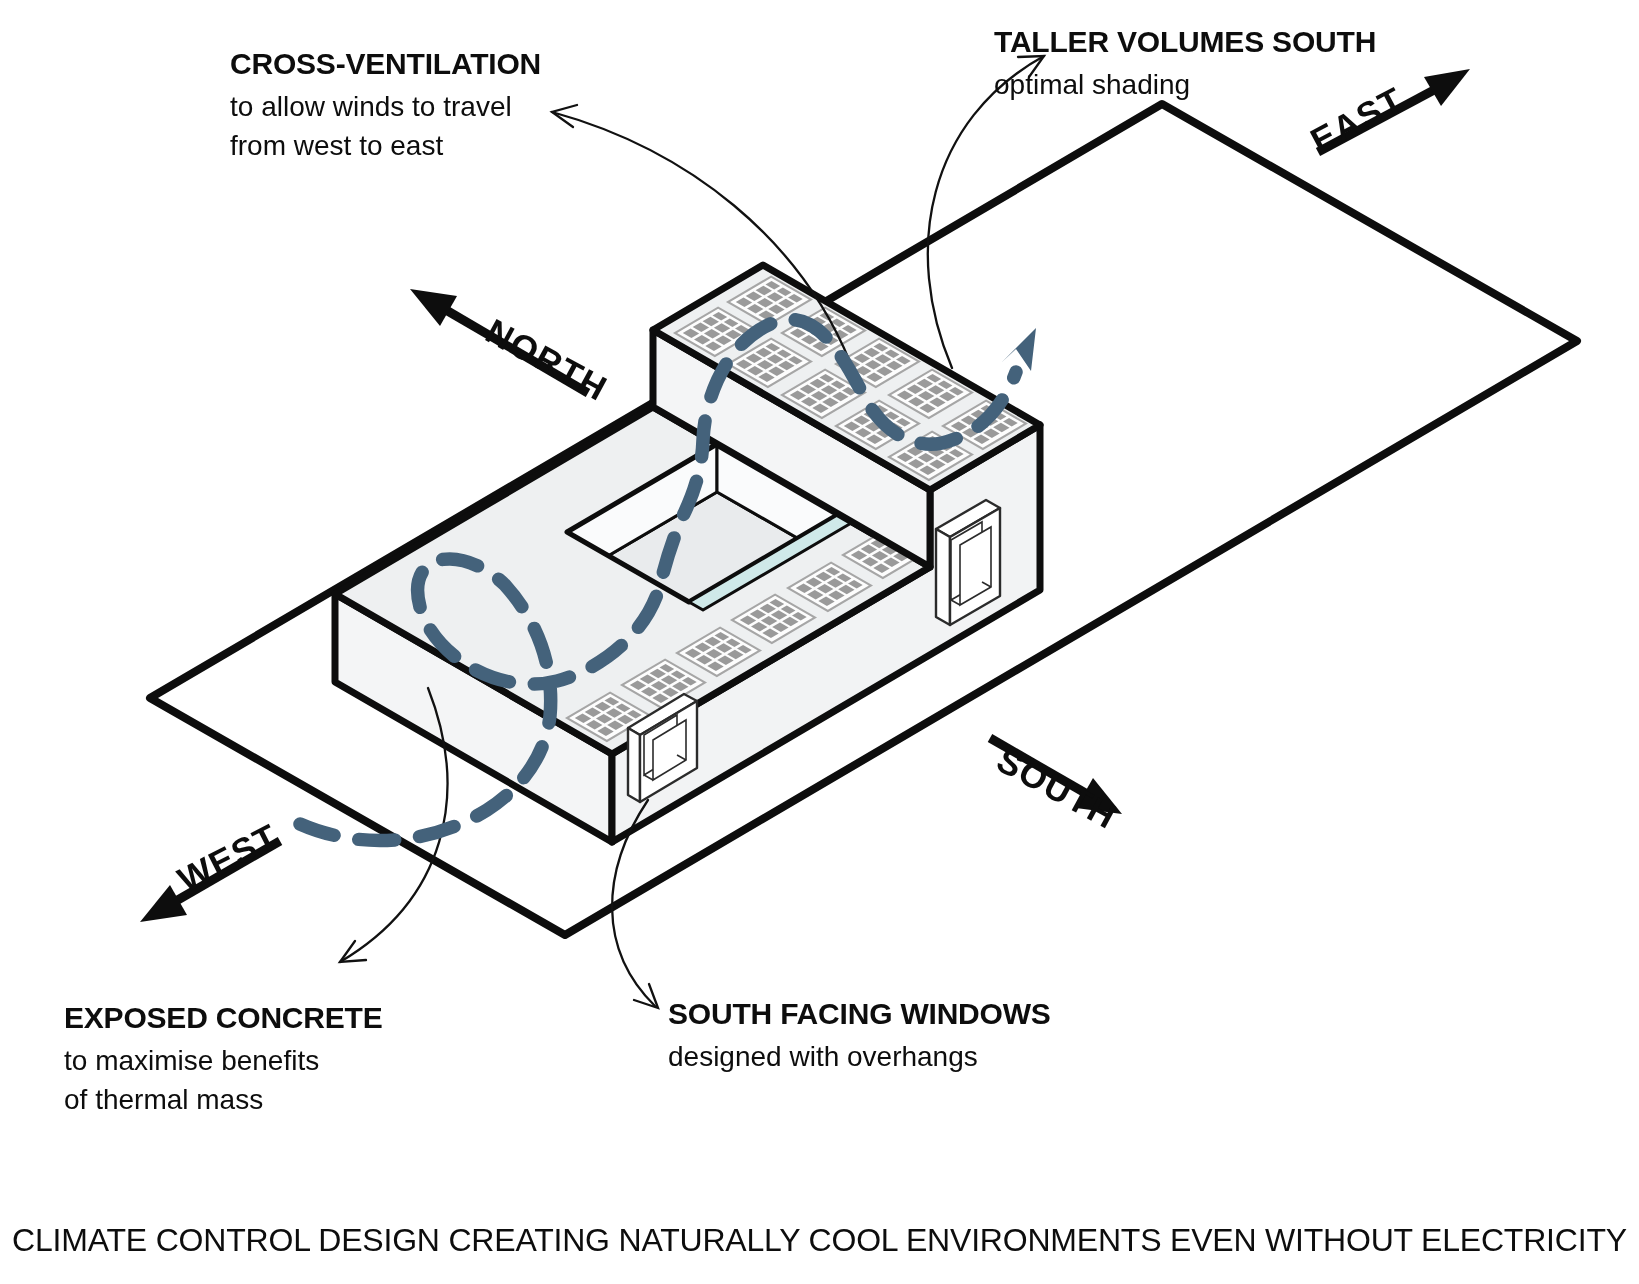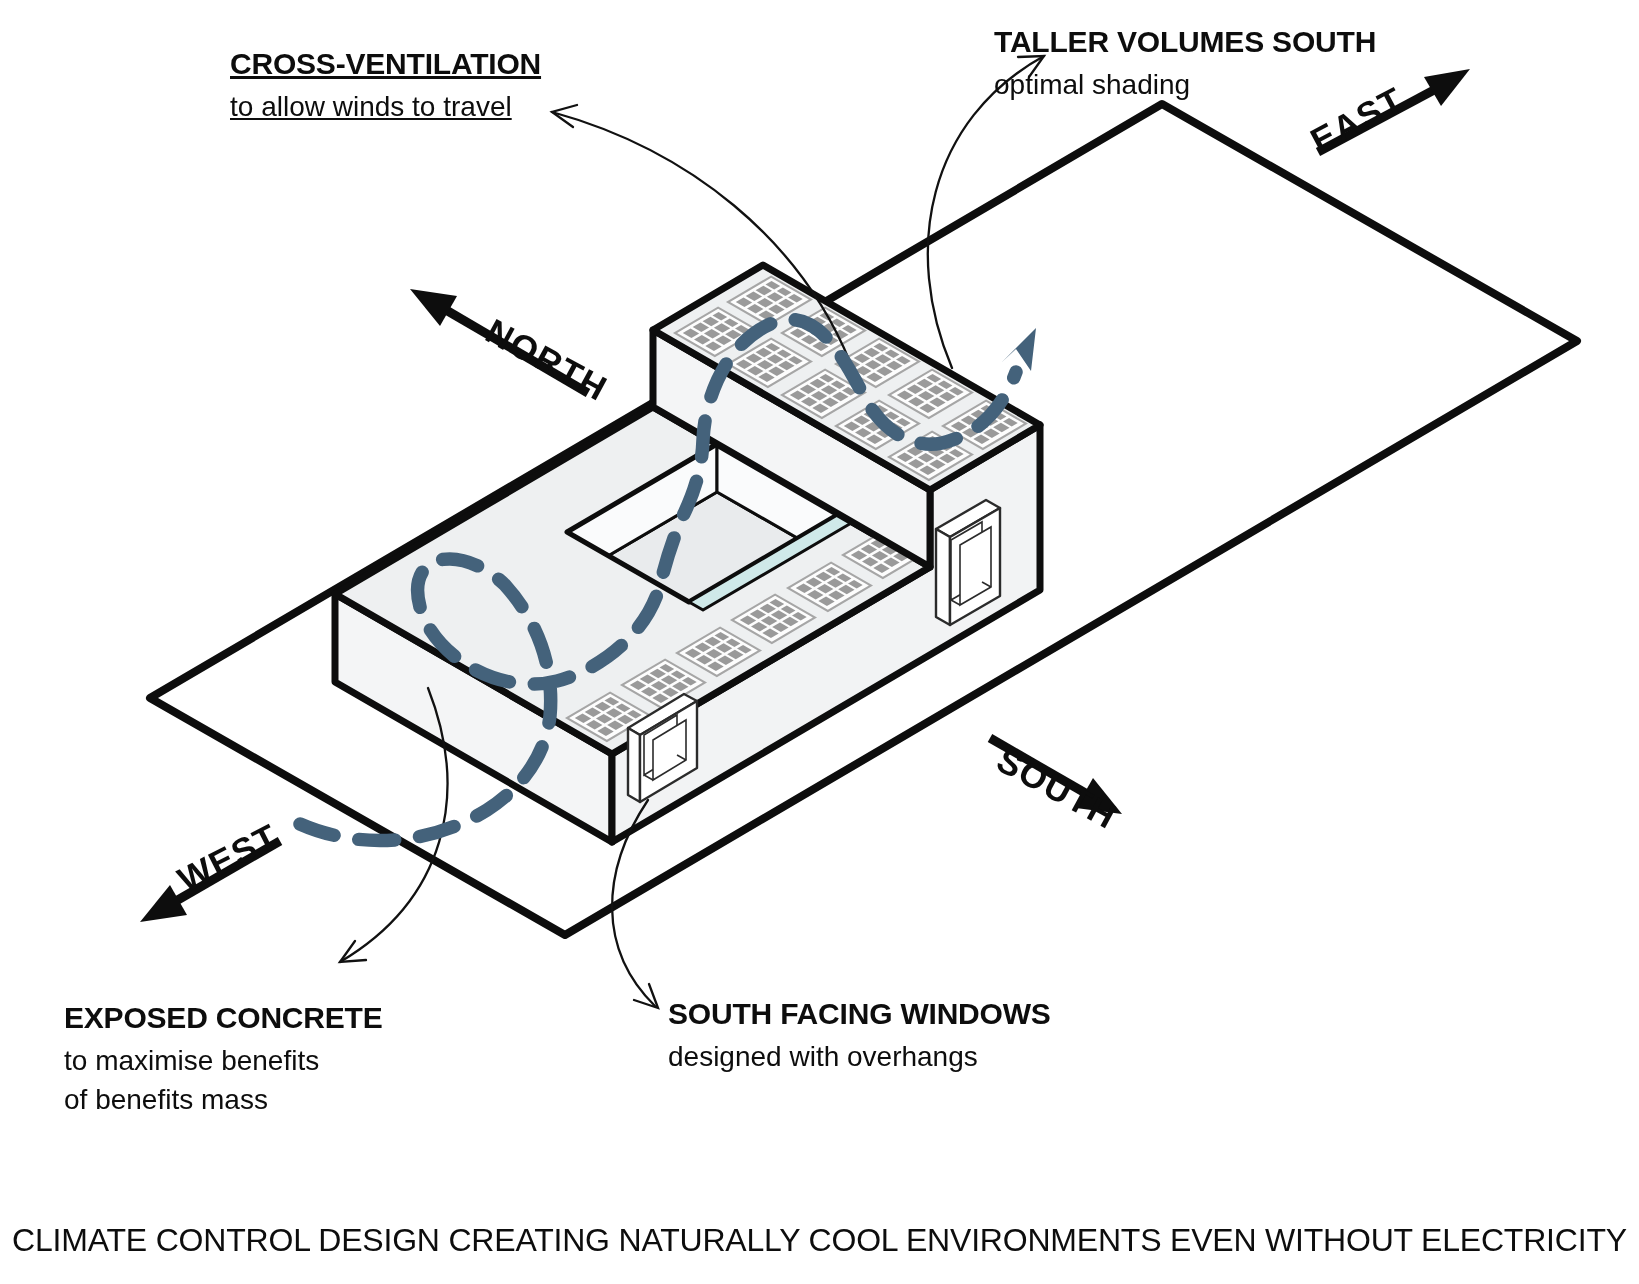--- a/index.html
+++ b/index.html
@@ -143,39 +143,40 @@
     <polygon class="compass-head" points="1122,814 1076,808 1093,778"></polygon>
     <text class="compass-label" transform="translate(994,768) rotate(28.5)">SOUTH</text>
   </g>
   <g>
     <line class="compass-line" x1="280" y1="841" x2="176" y2="901"></line>
     <polygon class="compass-head" points="140,922 170,885 187,915"></polygon>
     <text class="compass-label" transform="translate(186,893) rotate(-27)">WEST</text>
   </g>
 </svg>
 
-<div class="anno" style="left:230px;top:46px;text-decoration:underline;">
+<div class="anno" style="left:230px;top:46px;">
   <div class="anno-title">CROSS-VENTILATION</div>
   <div class="anno-body">
     <div>to allow winds to travel</div>
+    <div>from west to east</div>
   </div>
 </div>
 
 <div class="anno" style="left:994px;top:24px;">
   <div class="anno-title">TALLER VOLUMES SOUTH</div>
   <div class="anno-body">
     <div>optimal shading</div>
   </div>
 </div>
 
 <div class="anno" style="left:64px;top:1000px;">
   <div class="anno-title">EXPOSED CONCRETE</div>
   <div class="anno-body">
     <div>to maximise benefits</div>
-    <div>of benefits mass</div>
+    <div>of thermal mass</div>
   </div>
 </div>
 
 <div class="anno" style="left:668px;top:996px;">
   <div class="anno-title">SOUTH FACING WINDOWS</div>
   <div class="anno-body">
     <div>designed with overhangs</div>
   </div>
 </div>
 

